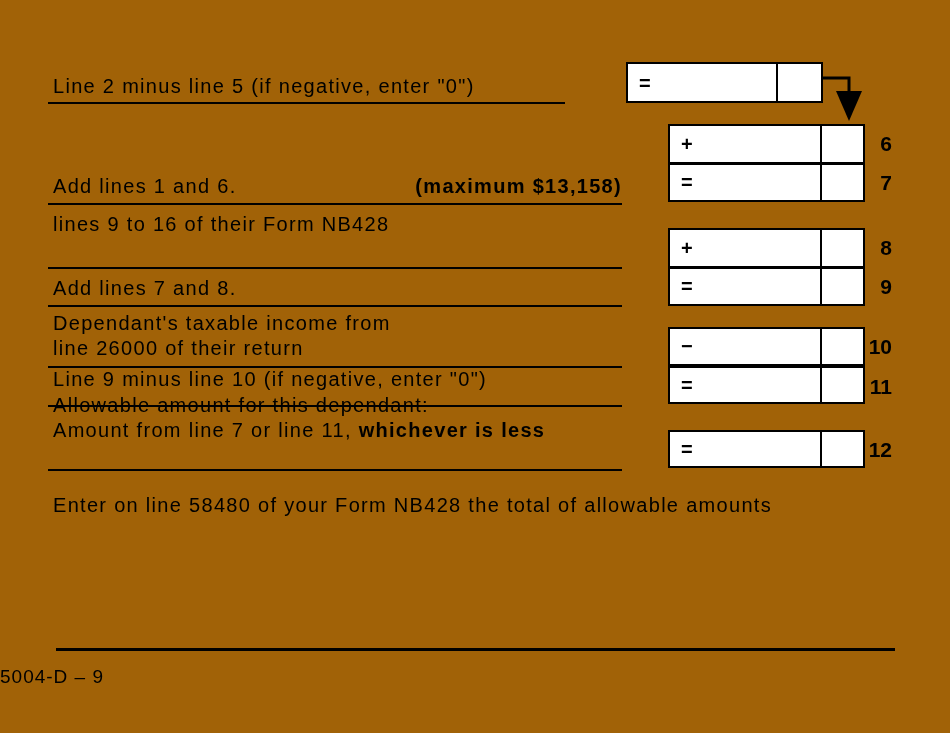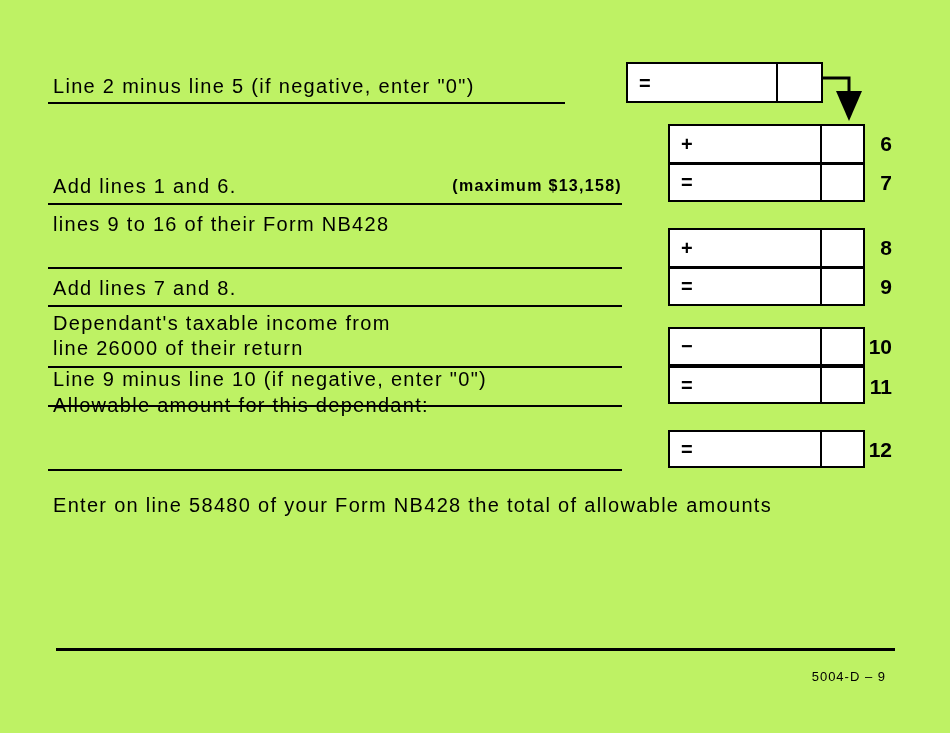--- a/index.html
+++ b/index.html
@@ -1,52 +1,52 @@
 <!DOCTYPE html>
 <html><head>
 <meta charset="utf-8">
 <style>
   * { margin:0; padding:0; box-sizing:border-box; }
   html,body { background:#ffffff; }
   .page {
-    position:relative; width:950px; height:733px; background:#bef264; color:#000;
+    position:relative; width:950px; height:733px; background:#a16207; color:#000;
     font-family:"Liberation Sans","DejaVu Sans",sans-serif; overflow:hidden;
   }
   .label {
     position:absolute; left:53px; font-size:20px; letter-spacing:1.3px;
     line-height:26px; white-space:nowrap; color:#000;
   }
   .label.two-line { line-height:25px; }
   .lbl-line { display:block; }
   .b { font-weight:bold; }
   .rule { position:absolute; left:48px; height:2px; background:#000; }
   .note {
-    position:absolute; right:328px; top:173px; font-size:16px; font-weight:bold;
+    position:absolute; right:328px; top:173px; font-size:20px; font-weight:bold;
     letter-spacing:1.3px; line-height:26px; white-space:nowrap;
   }
   .calc-box {
     position:absolute; width:197px; border:2px solid #000; background:#fff;
     display:flex; flex-direction:column;
   }
   .box-row { flex:1; display:flex; min-height:0; }
   .box-row + .box-row { border-top:3px solid #000; }
   .calc-box.thick-divider .box-row + .box-row { border-top:4px solid #000; }
   .cell-main { flex:1; display:flex; align-items:center; padding-left:11px; }
   .cell-cents { width:43px; border-left:2px solid #000; }
   .box-top .cell-cents { width:45px; }
   .op { font-size:20px; font-weight:bold; line-height:1; }
   .line-no {
     position:absolute; left:860px; width:32px; text-align:right;
     font-size:21px; font-weight:bold; line-height:26px;
   }
   .arrow { position:absolute; left:820px; top:70px; }
   .footer-rule { position:absolute; left:56px; top:648px; width:839px; height:3px; background:#000; }
   .footer-text {
-    position:absolute; left:0; top:664px; width:886px; text-align:right;
-    font-size:13px; letter-spacing:1px; line-height:26px;
+    position:absolute; left:0; top:664px; width:886px; text-align:left;
+    font-size:19px; letter-spacing:1px; line-height:26px;
   }
 </style>
 </head>
 <body>
 
 <div class="page">
 
   <div class="label" style="top:73px">Line 2 minus line 5 (if negative, enter "0")</div>
   <div class="rule" style="top:102px; width:517px"></div>
 
@@ -131,20 +131,21 @@
     </div>
   </div>
   <div class="line-no" style="top:334px">10</div>
   <div class="line-no" style="top:374px">11</div>
 
   <div class="label" style="top:366px">Line 9 minus line 10 (if negative, enter "0")</div>
   <div class="rule" style="top:405px; width:574px"></div>
 
   <div class="label two-line" style="top:393px">
     <span class="lbl-line">Allowable amount for this dependant:</span>
+    <span class="lbl-line"><span>Amount from line 7 or line 11, </span><span class="b">whichever is less</span></span>
   </div>
   <div class="rule" style="top:469px; width:574px"></div>
 
   <div class="calc-box" style="left:668px; top:430px; height:38px">
     <div class="box-row">
       <div class="cell-main">
         <span class="op">=</span>
       </div>
       <div class="cell-cents"></div>
     </div>

